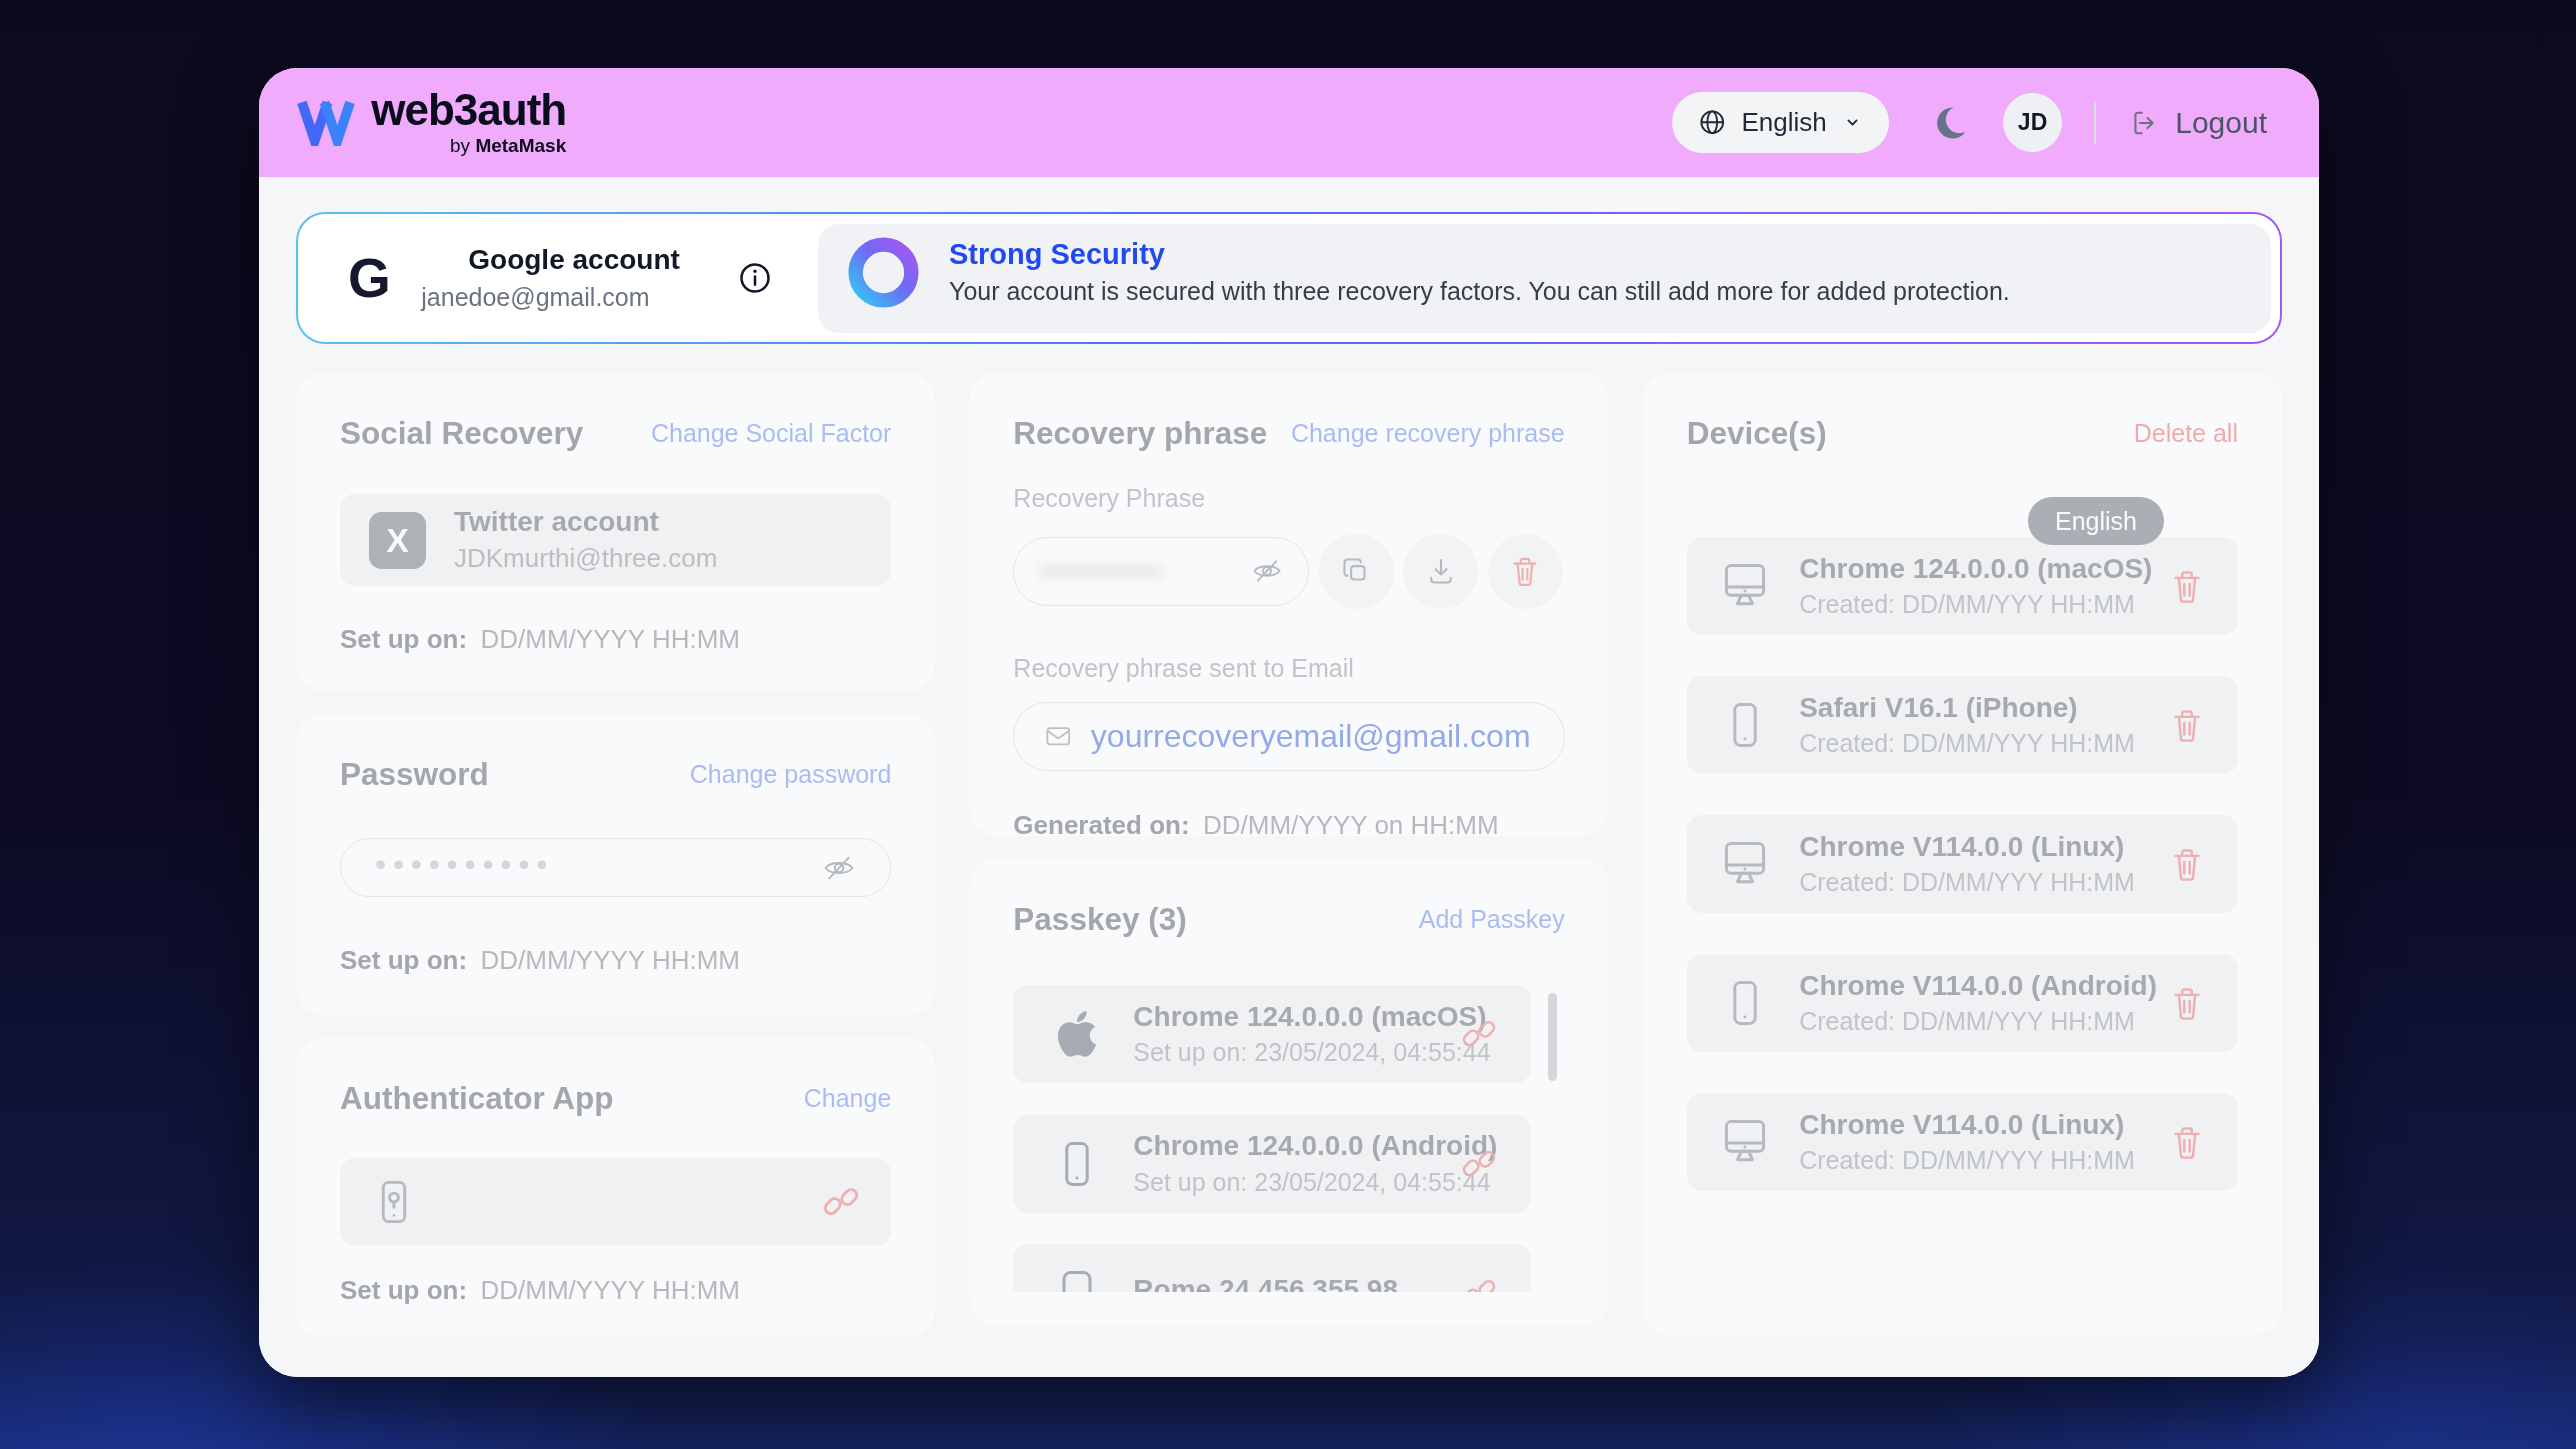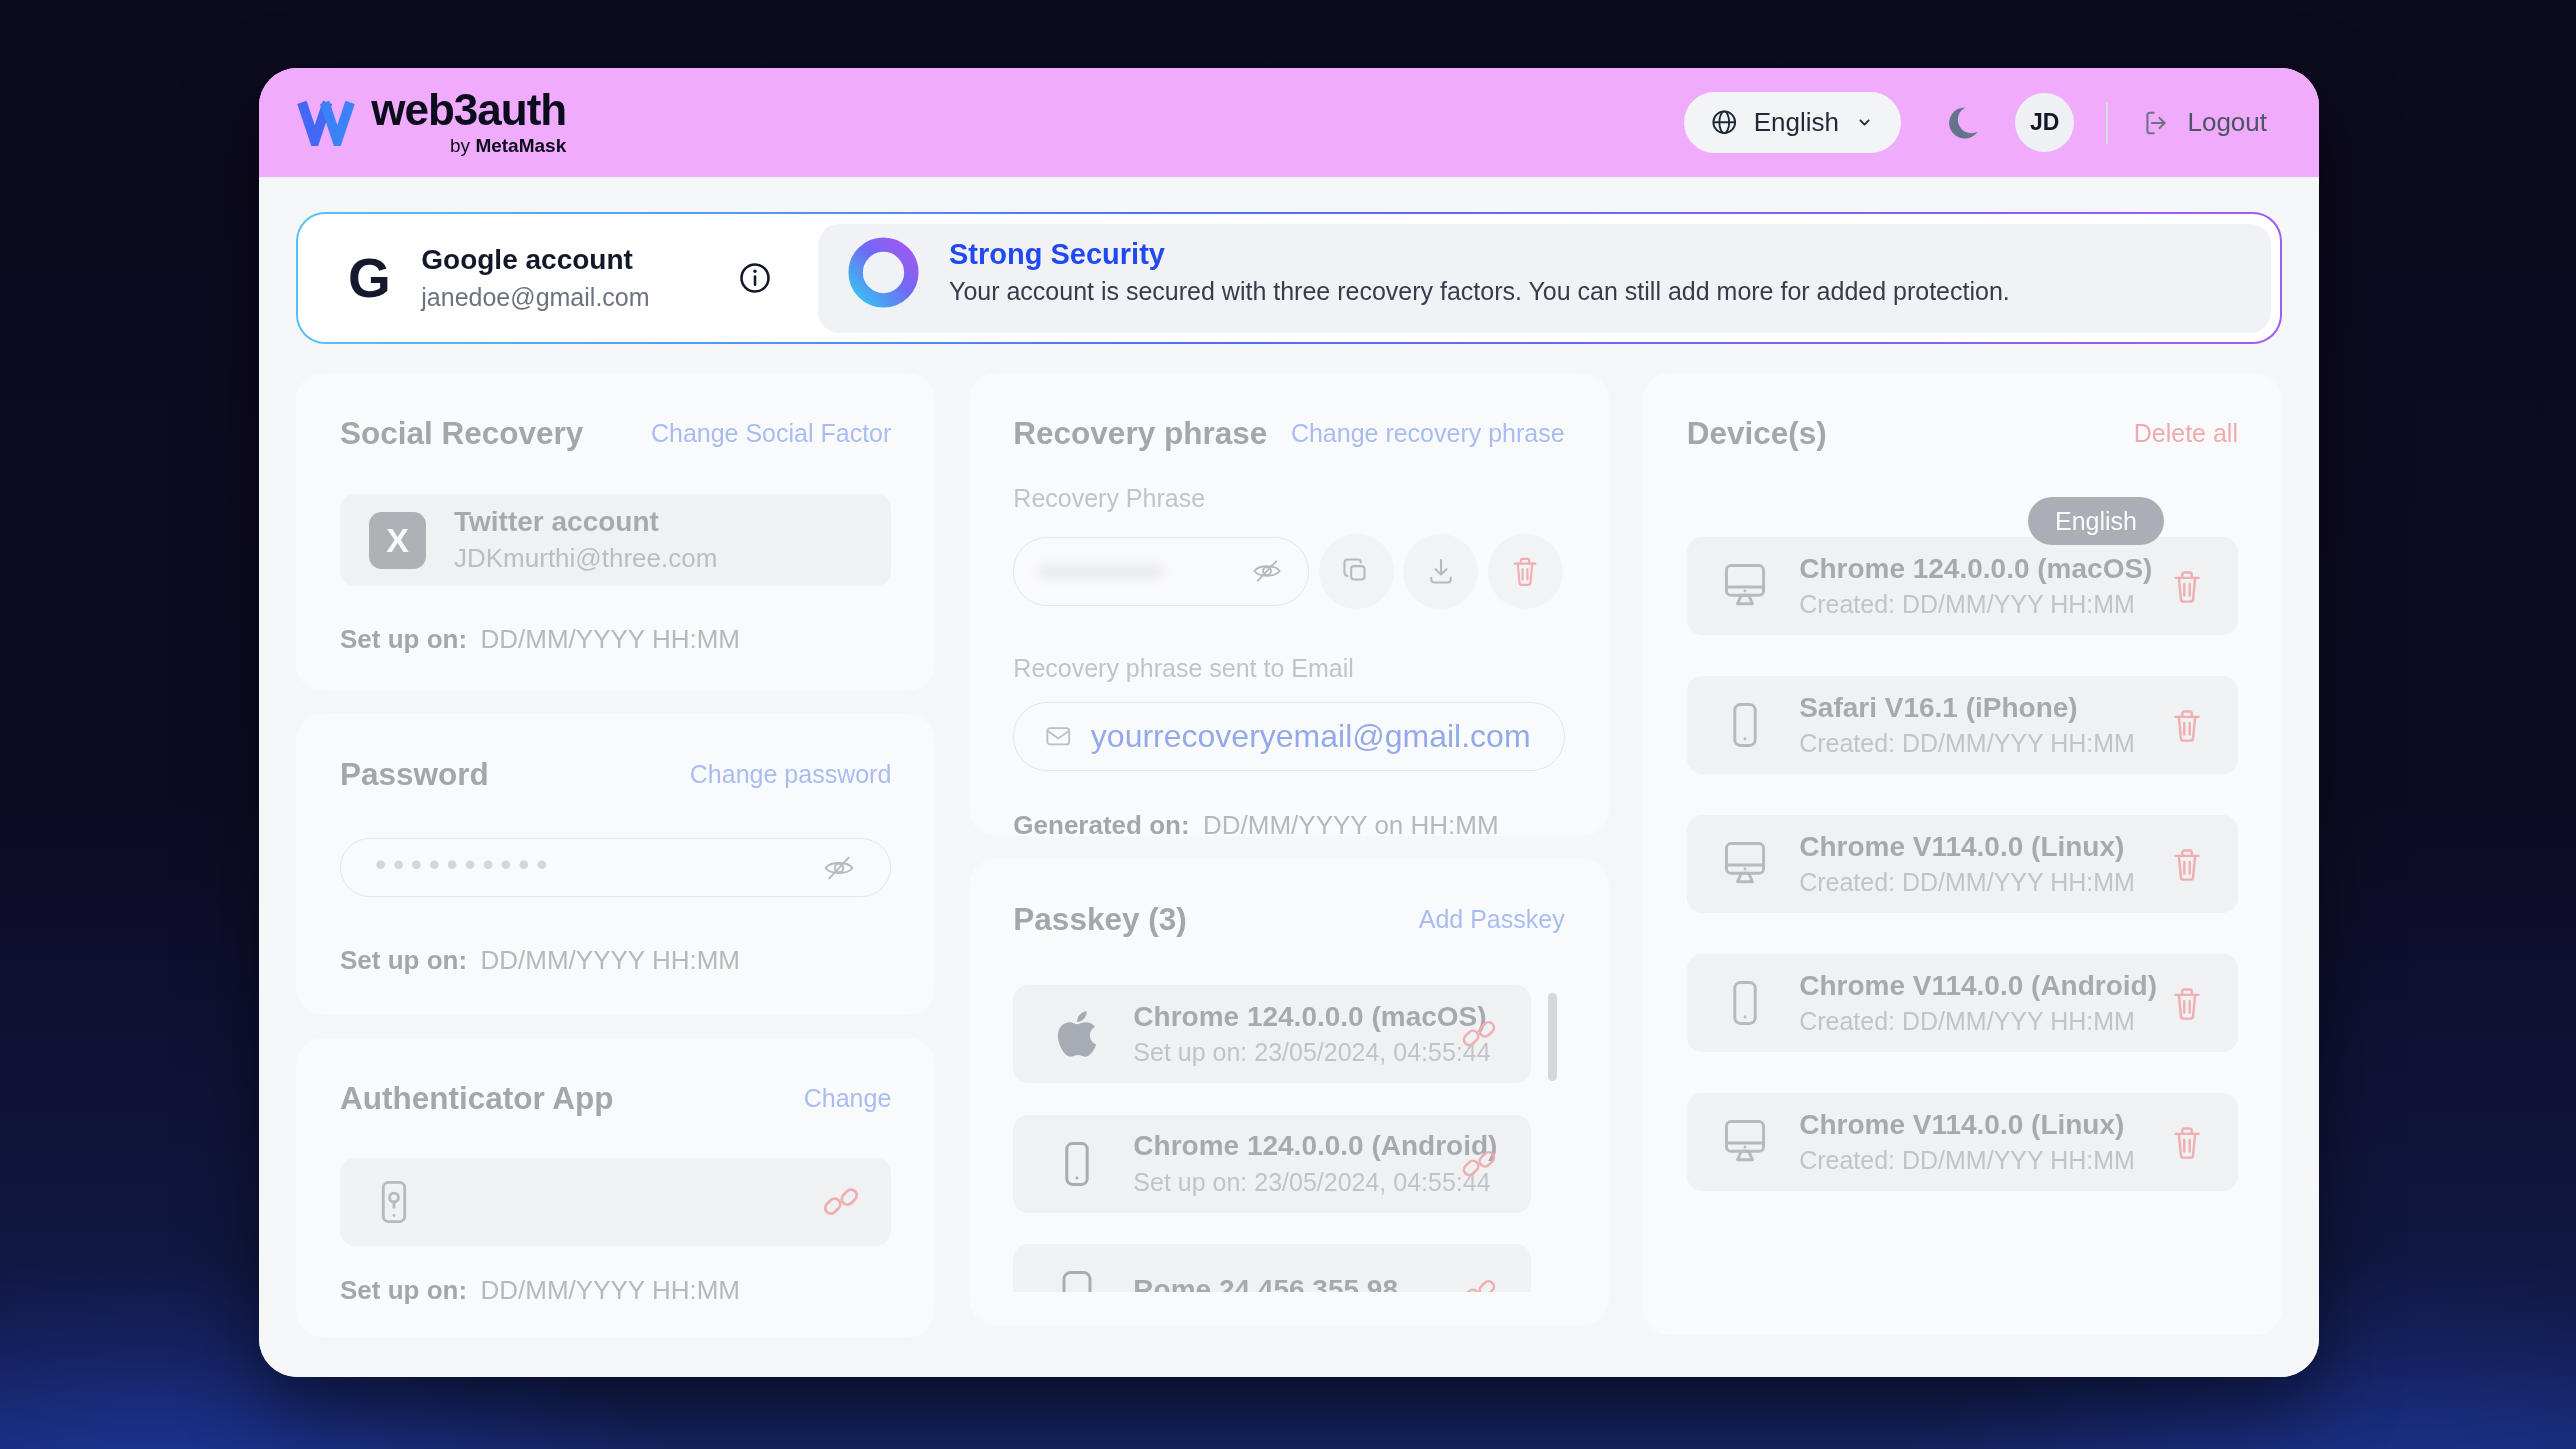--- a/index.html
+++ b/index.html
@@ -40,34 +40,34 @@
   .theme-toggle { margin-left:42px; width:38px; height:38px; color:#64748b; cursor:pointer; }
   .theme-toggle .ic { width:38px; height:38px; }
   .avatar {
     margin-left:34px; width:59px; height:59px; border-radius:50%;
     background:#eef0f3; display:flex; align-items:center; justify-content:center;
     font-size:23px; font-weight:600; color:#111827; cursor:pointer;
   }
   .v-div { width:1.9px; height:42px; background:#d8dbe0; margin-left:32px; }
   .logout { display:flex; align-items:center; gap:15.3px; margin-left:32px; cursor:pointer; }
   .logout .ic { width:32px; height:32px; color:#6b7280; }
-  .logout-label { font-size:26px; color:#4b5563; font-weight:500; }
+  .logout-label { font-size:30px; color:#4b5563; font-weight:500; }
   
   .content { flex:1; background:#f5f6f8; padding:34px 37px 0; overflow:hidden; }
   
   .banner {
     height:132px; border-radius:29px; position:relative; display:flex; align-items:center;
     background:linear-gradient(#fff,#fff) padding-box,
                linear-gradient(90deg,#59c1f2,#4f6df5 45%,#a05cf0) border-box;
     border:2.9px solid transparent;
   }
   .banner-left { width:520px; flex:0 0 520px; display:flex; align-items:center; padding-left:50px; }
   .g-icon { font-size:55px; font-weight:700; color:#16182d; line-height:1; }
   .banner-texts { margin-left:30.5px; }
-  .provider-title { font-size:28px; font-weight:700; color:#111827; }
+  .provider-title { font-size:28px; font-weight:700; color:#111827;margin-left:47px; }
   .provider-email { font-size:25px; color:#6b7280; margin-top:6.7px; }
   .info-btn { margin-left:auto; margin-right:42px; width:42px; height:42px; color:#111827; cursor:pointer; }
   .info-btn .ic { width:42px; height:42px; }
   .banner-status {
     flex:1; margin:11.4px 9.5px 11.4px 0; height:109px; background:#f1f2f5; border-radius:21px;
     display:flex; align-items:center; padding:0 34px 12px 29px; gap:29px;
   }
   .ring { width:73px; height:73px; flex:0 0 73px; }
   .status-title { font-size:29px; font-weight:700; color:#2149f0; }
   .status-desc { font-size:25px; color:#363d4a; margin-top:5.7px; }

